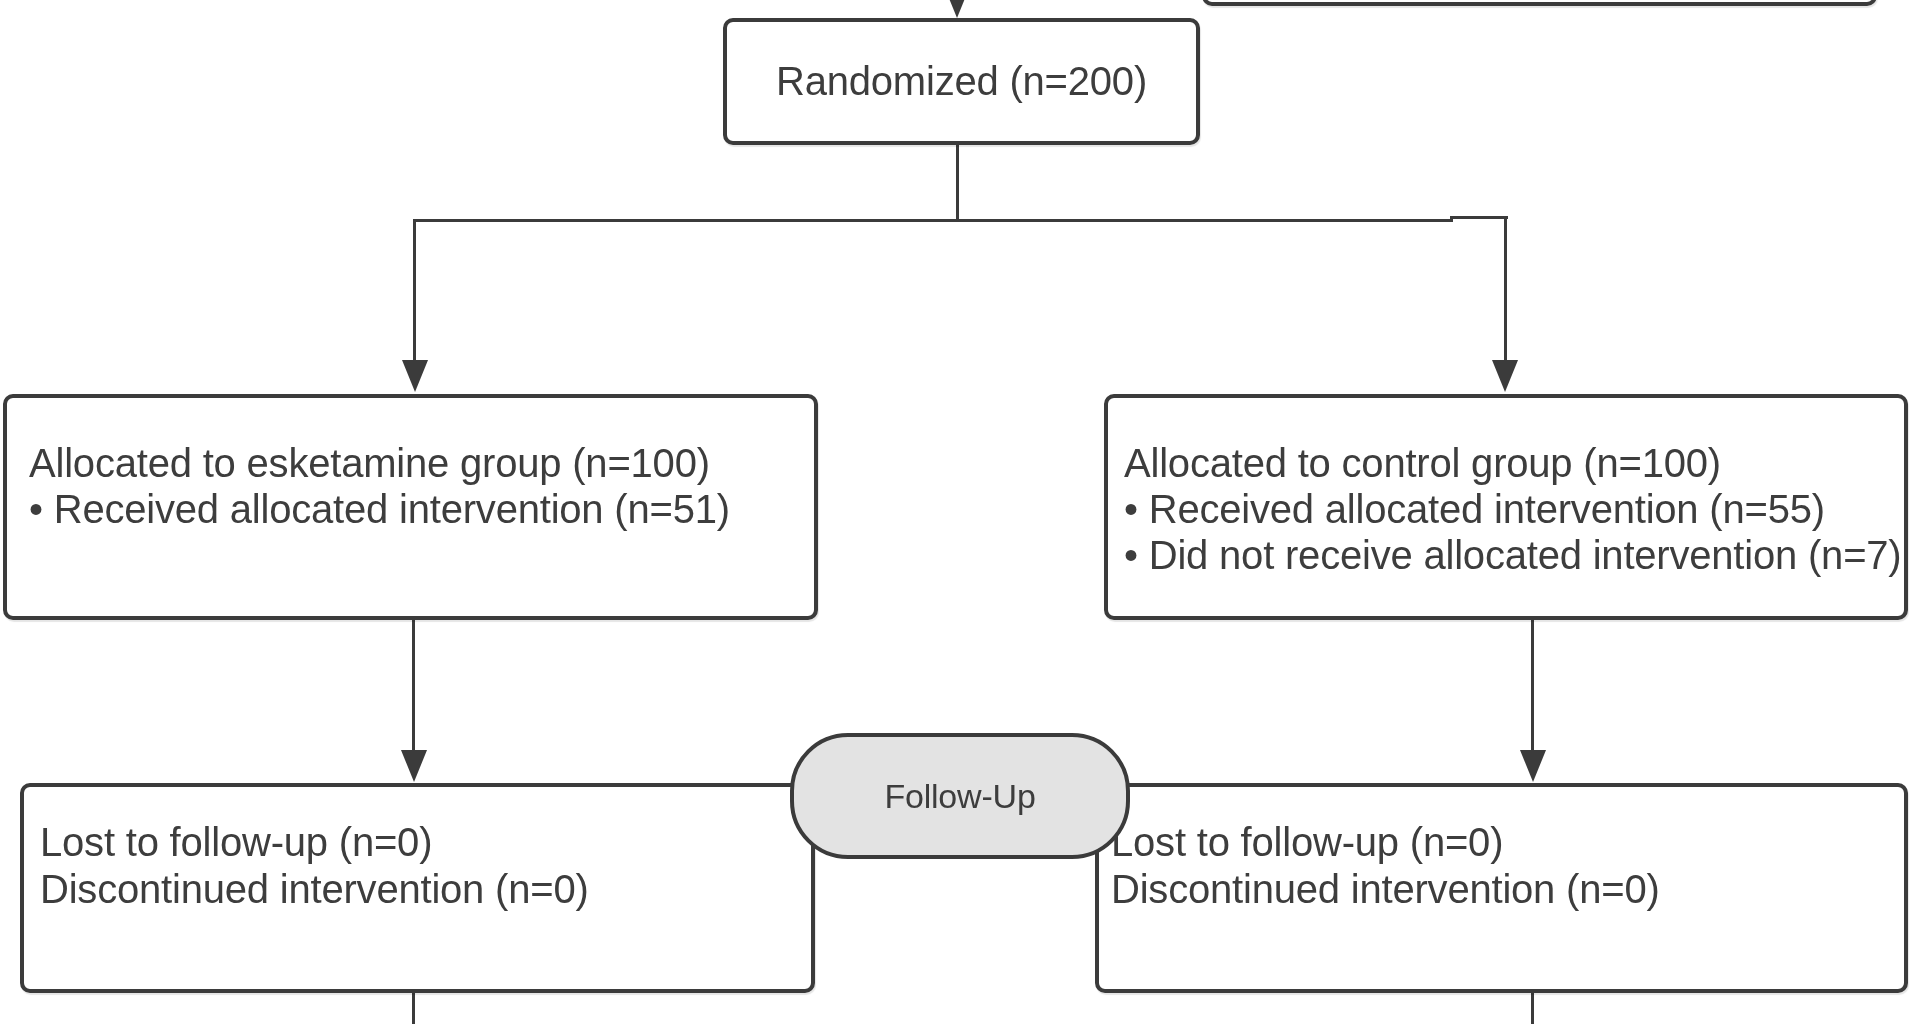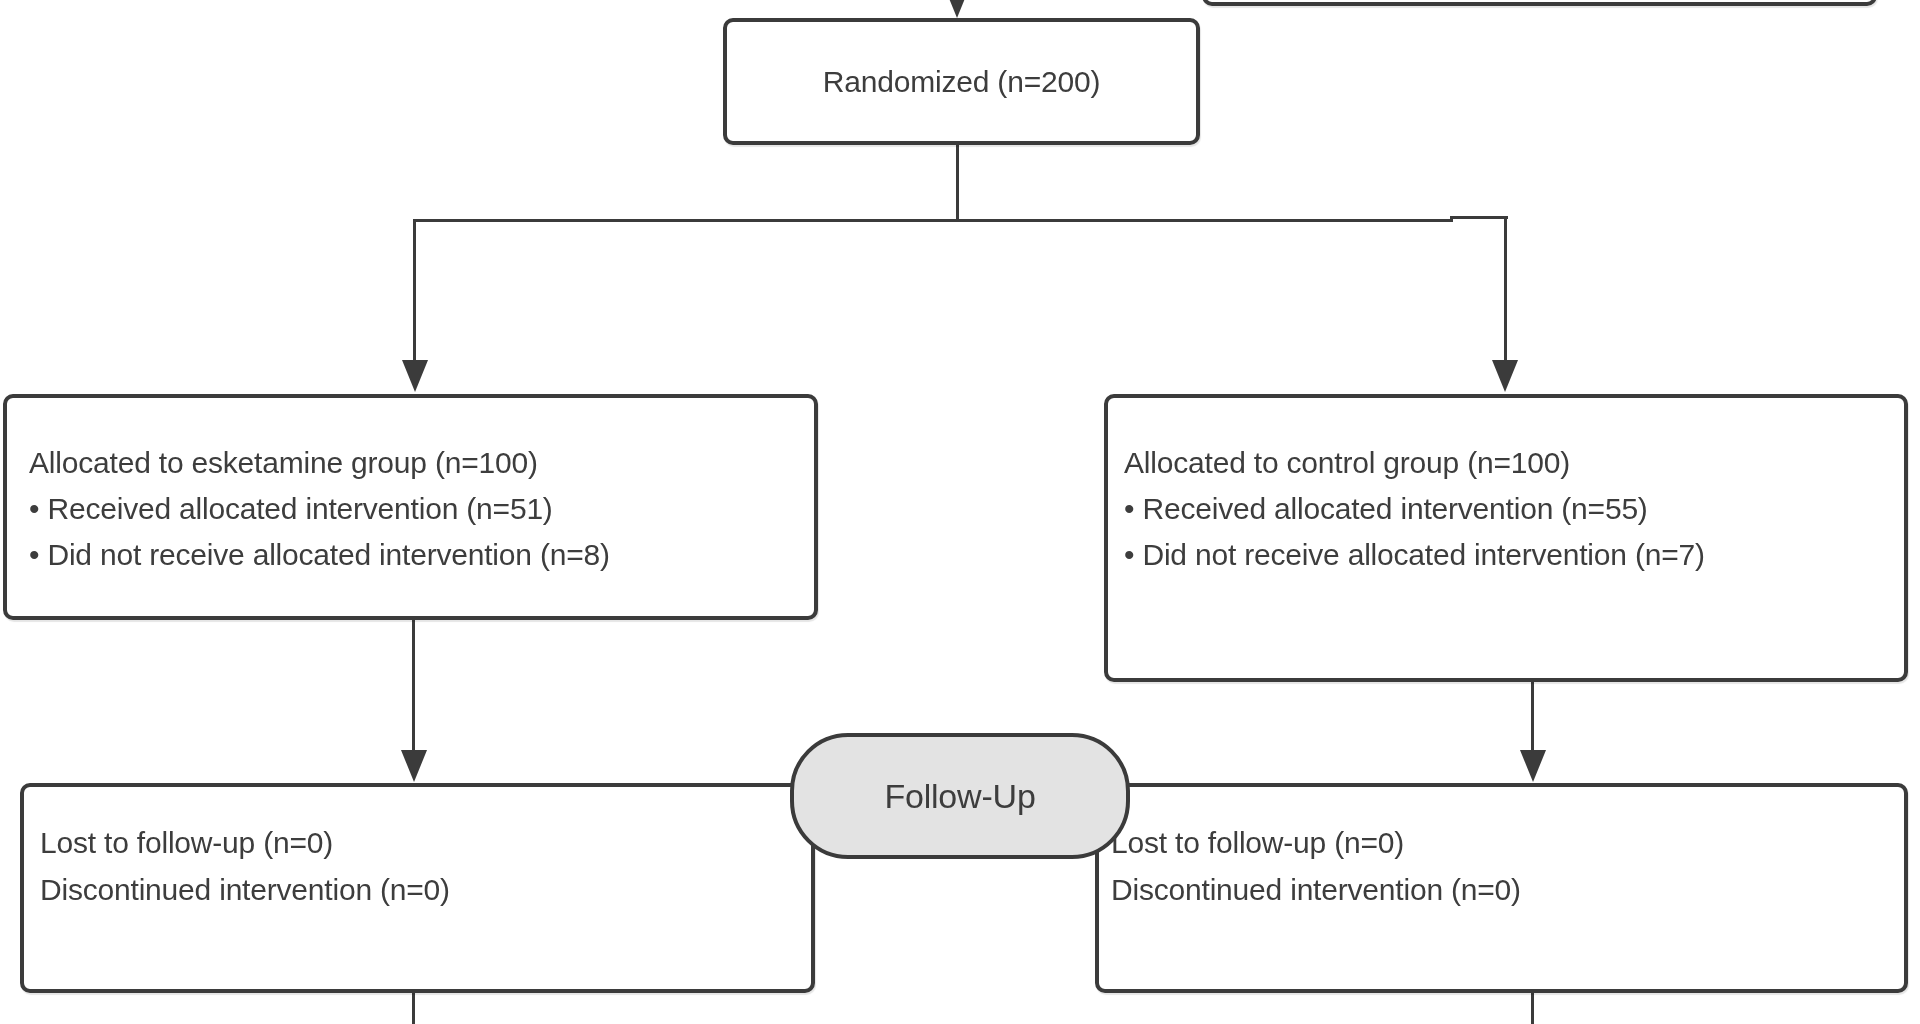--- a/index.html
+++ b/index.html
@@ -23,23 +23,23 @@
     position:absolute;
     background:var(--c-box-fill,#fff);
     border:4px solid var(--c-line,#3b3b3b);
     border-radius:10px;
     box-sizing:border-box;
     z-index:2;
     box-shadow:1px 2px 1px rgba(0,0,0,0.10);
   }
   .center-text{
     display:flex;align-items:center;justify-content:center;
-    font-size:30px;letter-spacing:-0.2px;
+    font-size:40px;letter-spacing:-0.2px;
   }
-  .text-block{font-size:30px;letter-spacing:-0.2px;}
+  .text-block{font-size:40px;letter-spacing:-0.2px;}
   .box-line{display:block;white-space:nowrap;}
 
   .stage-pill{
     position:absolute;
     background:var(--c-stage-fill,#e3e3e3);
     border:4px solid var(--c-line,#3b3b3b);
     border-radius:58px;
     box-sizing:border-box;
     display:flex;align-items:center;justify-content:center;
     font-size:34px;letter-spacing:-0.2px;
@@ -81,24 +81,23 @@
   <div class="hline" style="left:1450px;top:216px;width:58px;"></div>
 
   <div class="vline" style="left:413px;top:219px;height:143px;"></div>
   <div class="arrow-down" style="left:402px;top:360px;"></div>
   <div class="vline" style="left:1504px;top:216px;height:146px;"></div>
   <div class="arrow-down" style="left:1492px;top:360px;"></div>
 
   <div class="box text-block alloc-box" style="left:3px;top:394px;width:815px;height:226px;">
     <span class="box-line">Allocated to esketamine group (n=100)</span>
     <span class="box-line">• Received allocated intervention (n=51)</span>
-    <span class="box-line">• Did not receive allocated intervention (n=8)</span>
   </div>
 
-  <div class="box text-block alloc-box right" style="left:1104px;top:394px;width:804px;height:288px;">
+  <div class="box text-block alloc-box right" style="left:1104px;top:394px;width:804px;height:226px;">
     <span class="box-line">Allocated to control group (n=100)</span>
     <span class="box-line">• Received allocated intervention (n=55)</span>
     <span class="box-line">• Did not receive allocated intervention (n=7)</span>
   </div>
 
 
   <div class="vline" style="left:412px;top:620px;height:132px;"></div>
   <div class="arrow-down" style="left:401px;top:750px;"></div>
   <div class="vline" style="left:1531px;top:620px;height:132px;"></div>
   <div class="arrow-down" style="left:1520px;top:750px;"></div>

